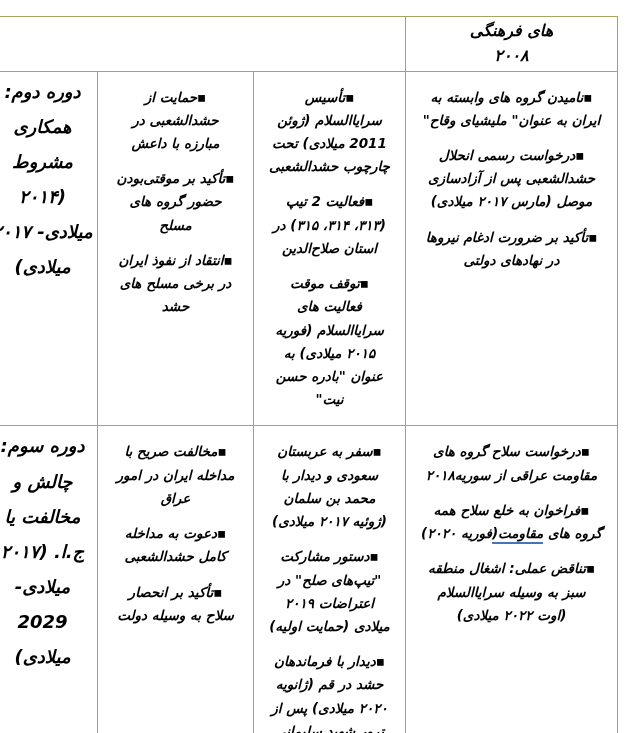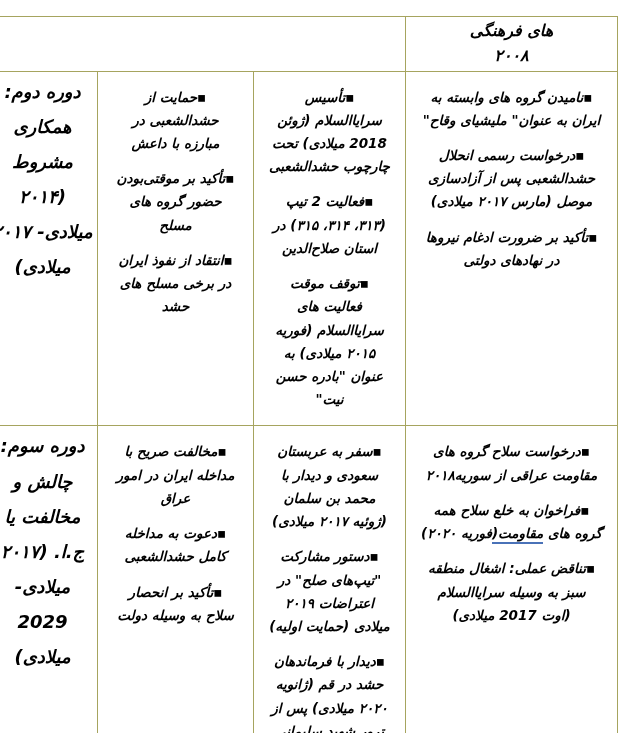--- a/index.html
+++ b/index.html
@@ -53,37 +53,37 @@
       <td class="head-cell" colspan="3"></td>
     </tr>
 
     <tr class="r-two">
       <td class="bullets">
         <div class="item">▪نامیدن گروه های وابسته به ایران به عنوان" ملیشیای وقاح"</div>
         <div class="item">▪درخواست رسمی انحلال حشدالشعبی پس از آزادسازی موصل (مارس ۲۰۱۷ میلادی)</div>
         <div class="item">▪تأکید بر ضرورت ادغام نیروها در نهادهای دولتی</div>
       </td>
       <td class="bullets">
-        <div class="item">▪تأسیس سرایاالسلام (ژوئن 2018 میلادی) تحت چارچوب حشدالشعبی</div>
+        <div class="item">▪تأسیس سرایاالسلام (ژوئن 2011 میلادی) تحت چارچوب حشدالشعبی</div>
         <div class="item">▪فعالیت 2 تیپ (۳۱۳، ۳۱۴، ۳۱۵) در استان صلاح‌الدین</div>
         <div class="item">▪توقف موقت فعالیت های سرایاالسلام (فوریه ۲۰۱۵ میلادی) به عنوان "بادره حسن نیت"</div>
       </td>
       <td class="bullets">
         <div class="item">▪حمایت از حشدالشعبی در مبارزه با داعش</div>
         <div class="item">▪تأکید بر موقتی‌بودن حضور گروه های مسلح</div>
         <div class="item">▪انتقاد از نفوذ ایران در برخی مسلح های حشد</div>
       </td>
       <td class="period">دوره دوم: همکاری مشروط (۲۰۱۴ میلادی- ۲۰۱۷ میلادی)</td>
     </tr>
 
     <tr class="r-three">
       <td class="bullets">
         <div class="item">▪درخواست سلاح گروه های مقاومت عراقی از سوریه۲۰۱۸</div>
         <div class="item"><span>▪فراخوان به خلع سلاح همه گروه های </span><span class="u">مقاومت(</span><span>فوریه ۲۰۲۰)</span></div>
-        <div class="item">▪تناقض عملی: اشغال منطقه سبز به وسیله سرایاالسلام (اوت 2017 میلادی)</div>
+        <div class="item">▪تناقض عملی: اشغال منطقه سبز به وسیله سرایاالسلام (اوت ۲۰۲۲ میلادی)</div>
       </td>
       <td class="bullets">
         <div class="item">▪سفر به عربستان سعودی و دیدار با محمد بن سلمان (ژوئیه ۲۰۱۷ میلادی)</div>
         <div class="item">▪دستور مشارکت "تیپ‌های صلح" در اعتراضات ۲۰۱۹ میلادی (حمایت اولیه)</div>
         <div class="item">▪دیدار با فرماندهان حشد در قم (ژانویه ۲۰۲۰ میلادی) پس از ترور شهید سلیمانی</div>
       </td>
       <td class="bullets">
         <div class="item">▪مخالفت صریح با مداخله ایران در امور عراق</div>
         <div class="item">▪دعوت به مداخله کامل حشدالشعبی</div>
         <div class="item">▪تأکید بر انحصار سلاح به وسیله دولت</div>

